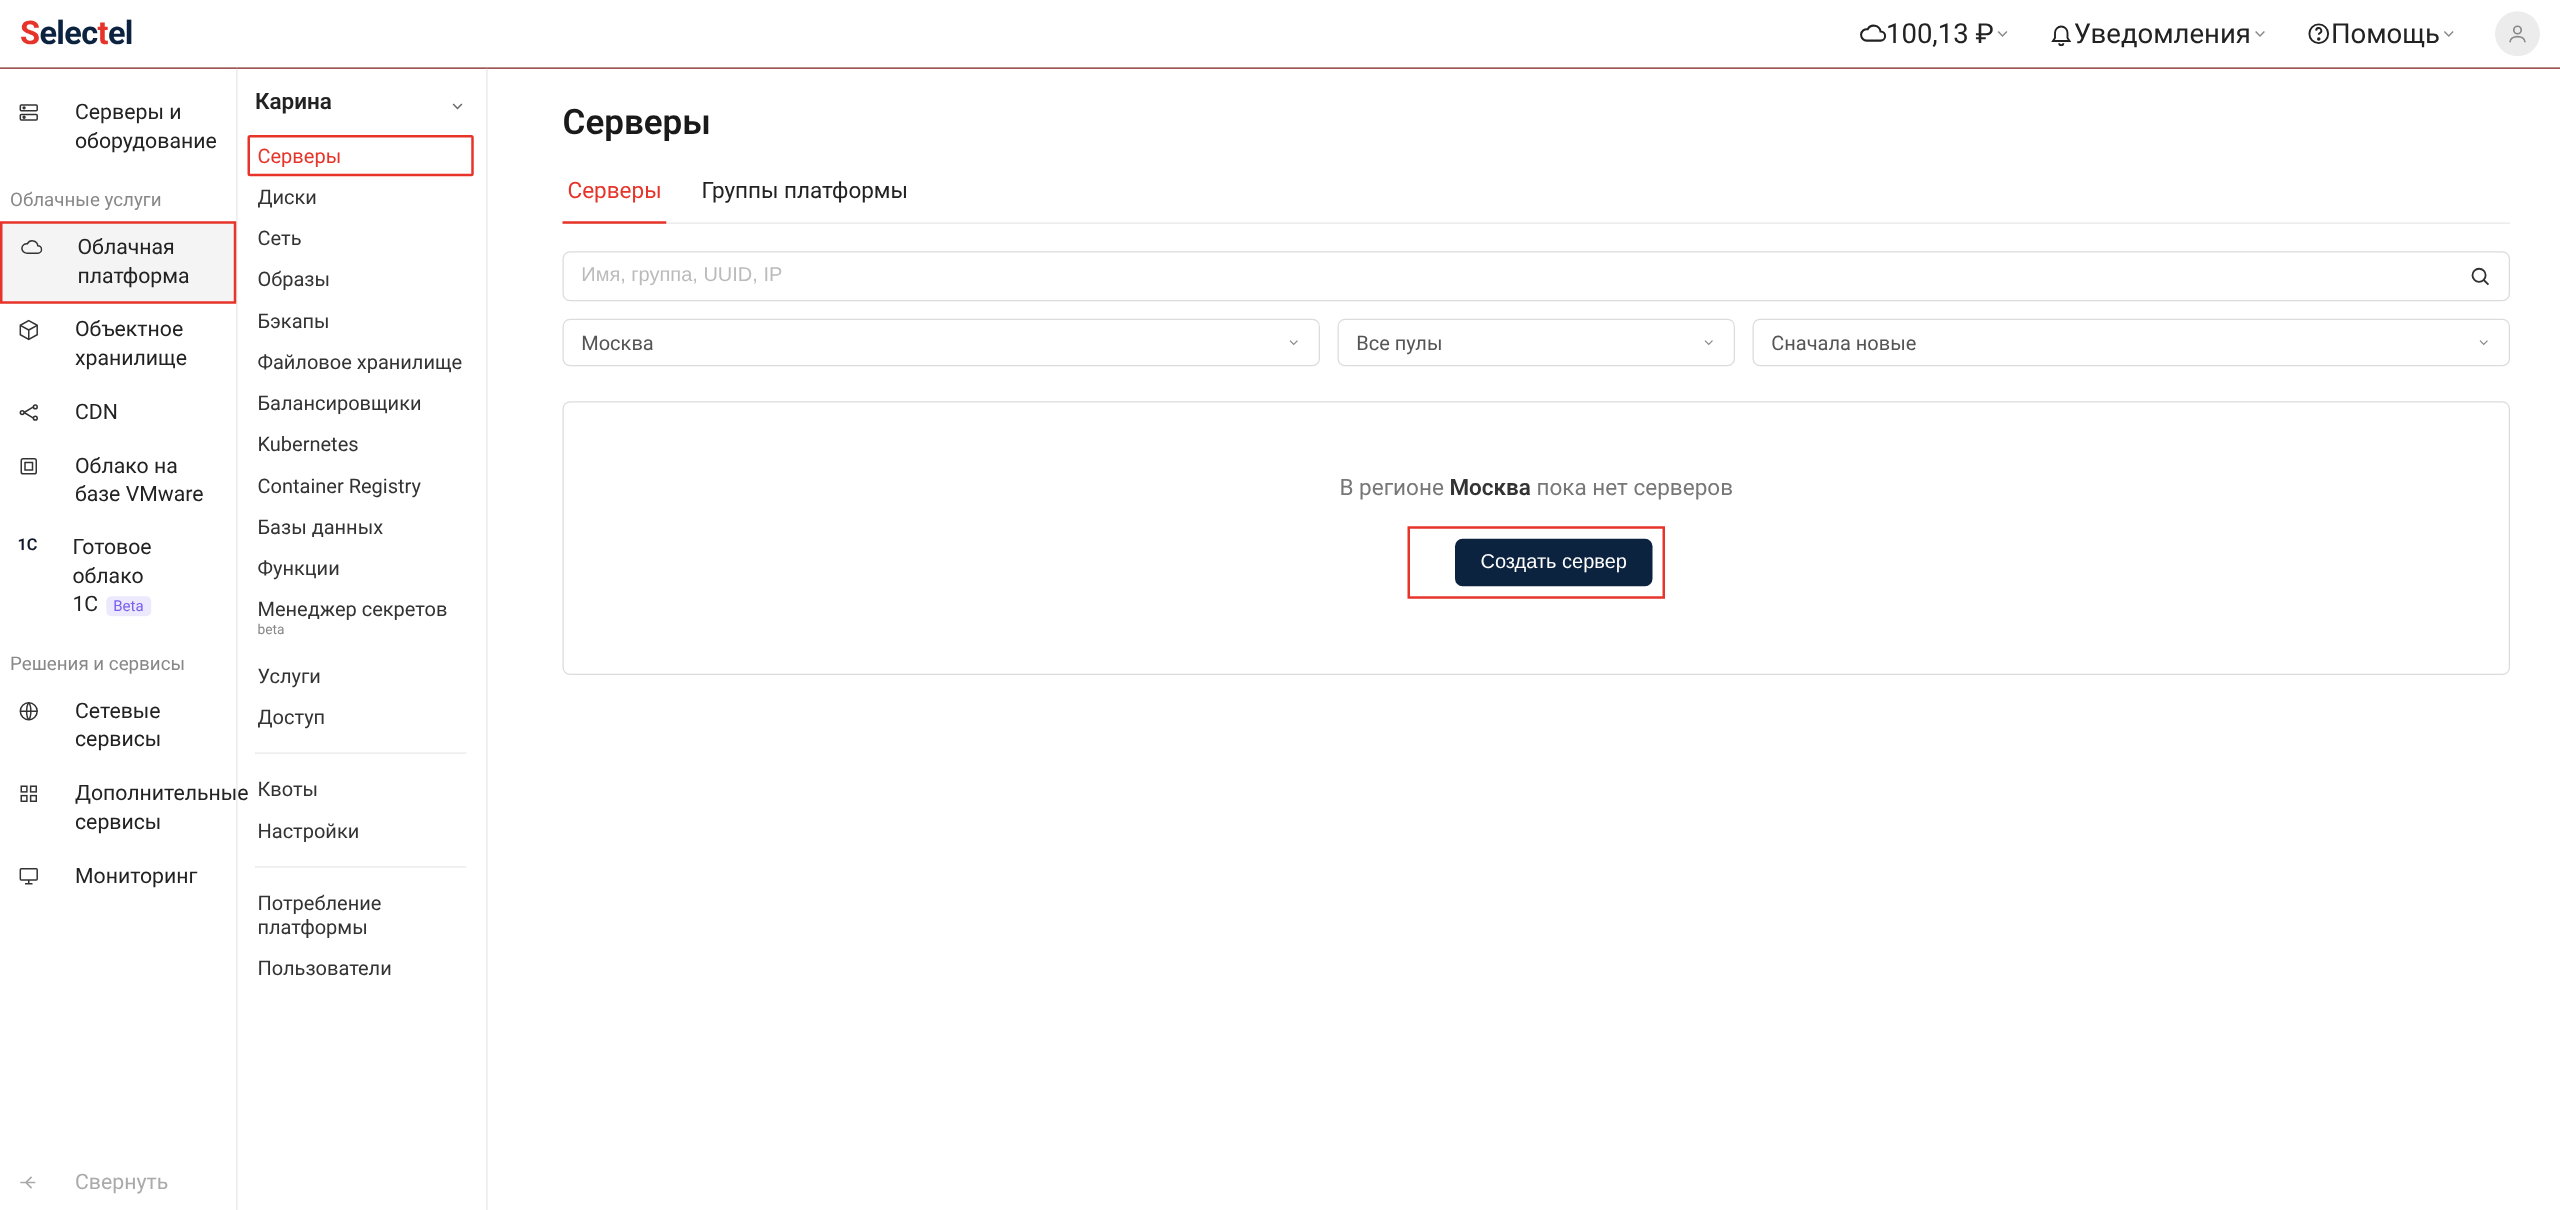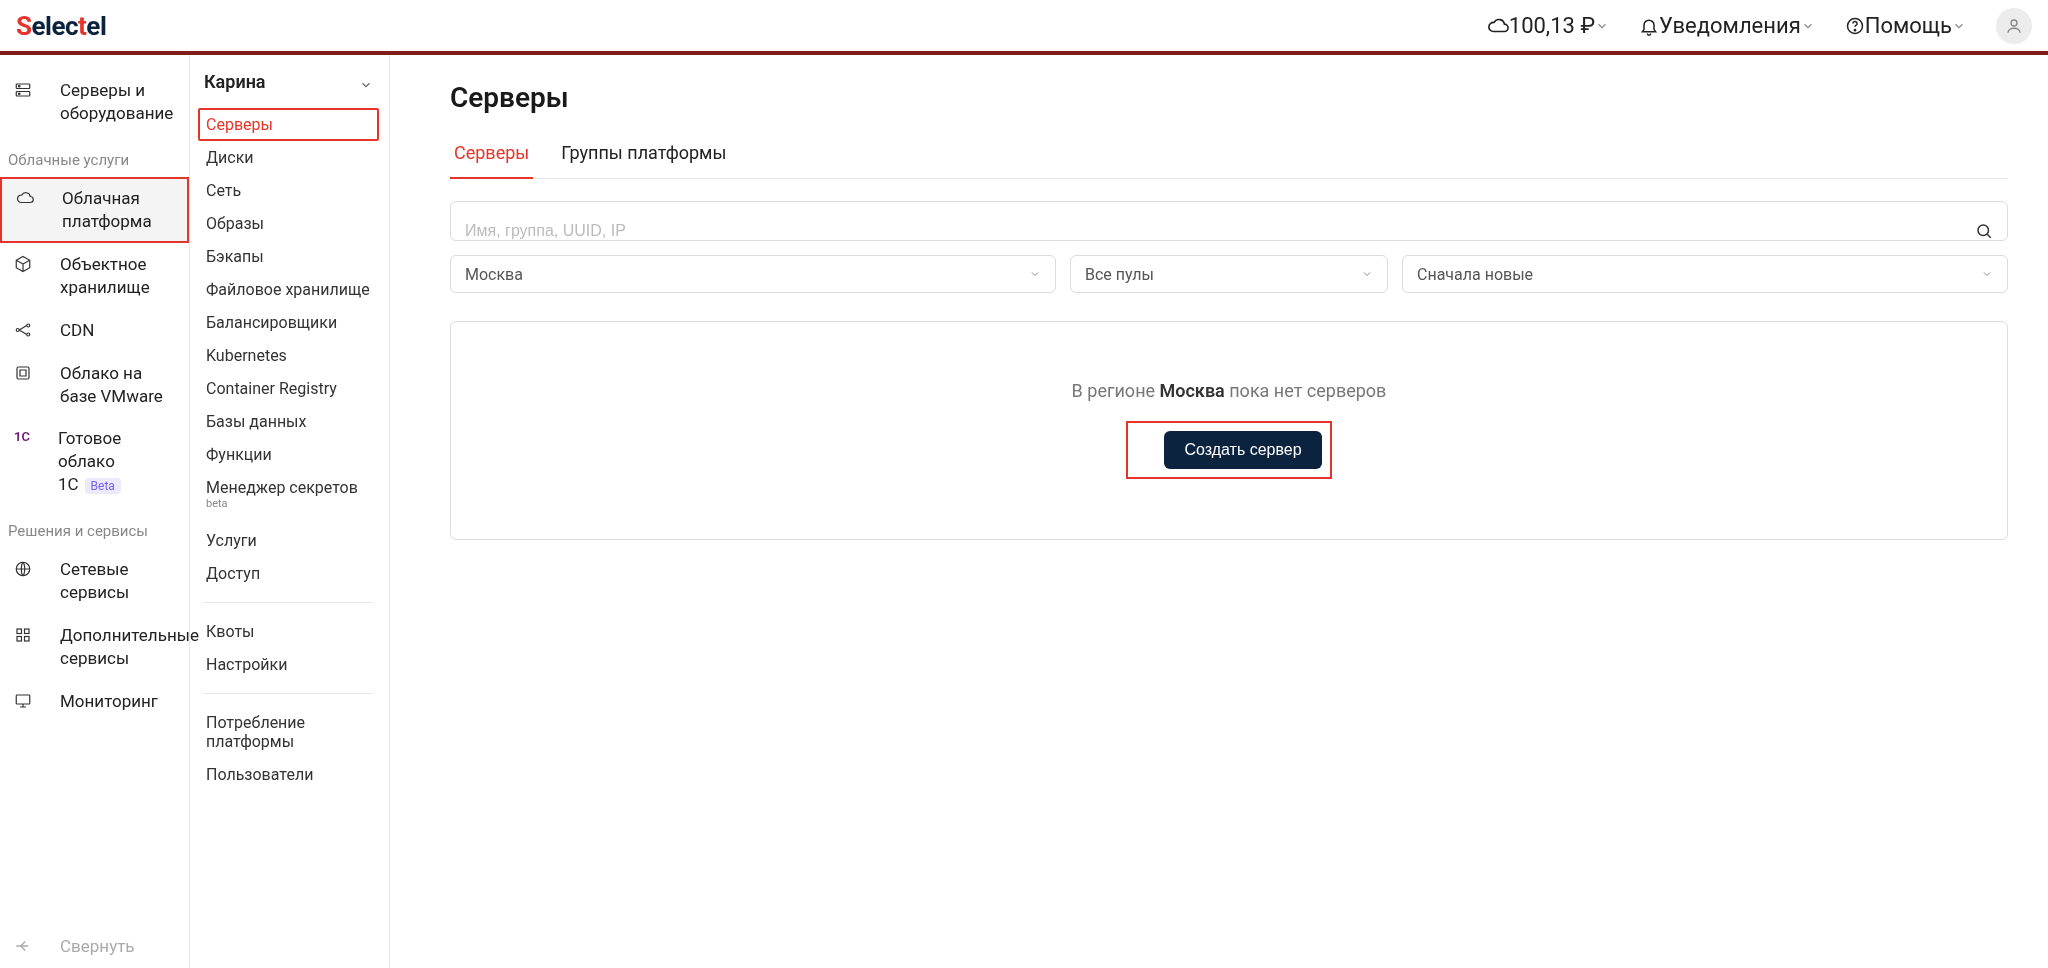--- a/index.html
+++ b/index.html
@@ -1,19 +1,19 @@
 <!DOCTYPE html>
 <html><head>
 <meta charset="utf-8">
 <style>
 * { margin: 0; padding: 0; box-sizing: border-box; }
 body { font-family: -apple-system, BlinkMacSystemFont, "Segoe UI", Roboto, Arial, sans-serif; background: #fff; color: #222; }
 
 
-.header { height: 55px; border-bottom: 4px solid #7f1d1d; display: flex; align-items: center; padding: 0 16px; }
+.header { height: 55px; border-bottom: 1px solid #7f1d1d; display: flex; align-items: center; padding: 0 16px; }
 .logo { font-size: 26px; font-weight: 700; color: #0c2340; letter-spacing: -0.5px; }
 .logo .red { color: #e6342a; }
 .header-spacer { flex: 1; }
 .header-item { display: flex; align-items: center; margin-left: 30px; color: #222; font-size: 22px; cursor: pointer; }
 .header-item .icon { display: inline-flex; }
 .avatar { width: 36px; height: 36px; border-radius: 50%; background: #ececec; display: flex; align-items: center; justify-content: center; margin-left: 30px; }
 
 
 .layout { display: flex; height: calc(968px - 55px); }
 
@@ -36,21 +36,21 @@
 .sidebar2-item .sup { font-size: 11px; vertical-align: super; color: #888; }
 .sidebar2 hr { border: none; border-top: 1px solid #e8e8e8; margin: 12px 6px; }
 
 
 .main { flex: 1; padding: 26px 40px 0 60px; }
 .page-title { font-size: 28px; font-weight: 600; color: #1a1a1a; margin-bottom: 28px; }
 .tabs { display: flex; gap: 24px; border-bottom: 1px solid #e8e8e8; margin-bottom: 22px; }
 .tab { font-size: 18px; padding: 0 4px 14px 4px; color: #222; cursor: pointer; }
 .tab.active { color: #e6342a; border-bottom: 2px solid #e6342a; margin-bottom: -1px; }
 
-.search-row { display: flex; align-items: flex-end; border: 1px solid #dcdcdc; border-radius: 6px; padding: 0 14px; height: 40px; margin-bottom: 14px; }
+.search-row { display: flex; align-items: center; border: 1px solid #dcdcdc; border-radius: 6px; padding: 0 14px; height: 40px; margin-bottom: 14px; }
 .search-input { flex: 1; border: none; outline: none; font-size: 16px; color: #333; }
 .search-input::placeholder { color: #bbb; }
 
 .filters-row { display: flex; gap: 14px; margin-bottom: 28px; }
 .select-box { flex: 1; border: 1px solid #dcdcdc; border-radius: 6px; height: 38px; display: flex; align-items: center; justify-content: space-between; padding: 0 14px; font-size: 16px; color: #555; cursor: pointer; }
 
 .empty-panel { border: 1px solid #dcdcdc; border-radius: 6px; padding: 58px 20px 60px 20px; text-align: center; }
 .empty-text { font-size: 18px; color: #777; margin-bottom: 20px; }
 .empty-text b { color: #333; font-weight: 600; }
 .create-wrap { display: inline-block; padding: 10px; outline: 2px solid #e6342a; outline-offset: -2px; }
@@ -160,21 +160,21 @@
     <div class="sidebar1-item">
       <span class="icon">
         <svg width="18" height="18" viewBox="0 0 24 24" fill="none" stroke="#333" stroke-width="1.6">
             <rect x="4" y="4" width="16" height="16" rx="2"></rect>
             <path d="M8 8h8v8H8z"></path>
           </svg>
       </span>
       <span class="label">Облако на базе VMware</span>
     </div>
     <div class="sidebar1-item">
-      <span class="icon" style="font-size:13px;color:#701a75;font-weight:600;">1C</span>
+      <span class="icon" style="font-size:13px;color:#0f172a;font-weight:600;">1C</span>
       <span class="label"><span>Готовое облако 1С</span><span class="beta-badge">Beta</span></span>
     </div>
     <div class="sidebar1-section">Решения и сервисы</div>
     <div class="sidebar1-item">
       <span class="icon">
         <svg width="18" height="18" viewBox="0 0 24 24" fill="none" stroke="#333" stroke-width="1.6">
             <circle cx="12" cy="12" r="9"></circle>
             <path d="M3 12h18M12 3c3 3 3 15 0 18M12 3c-3 3-3 15 0 18"></path>
           </svg>
       </span>

